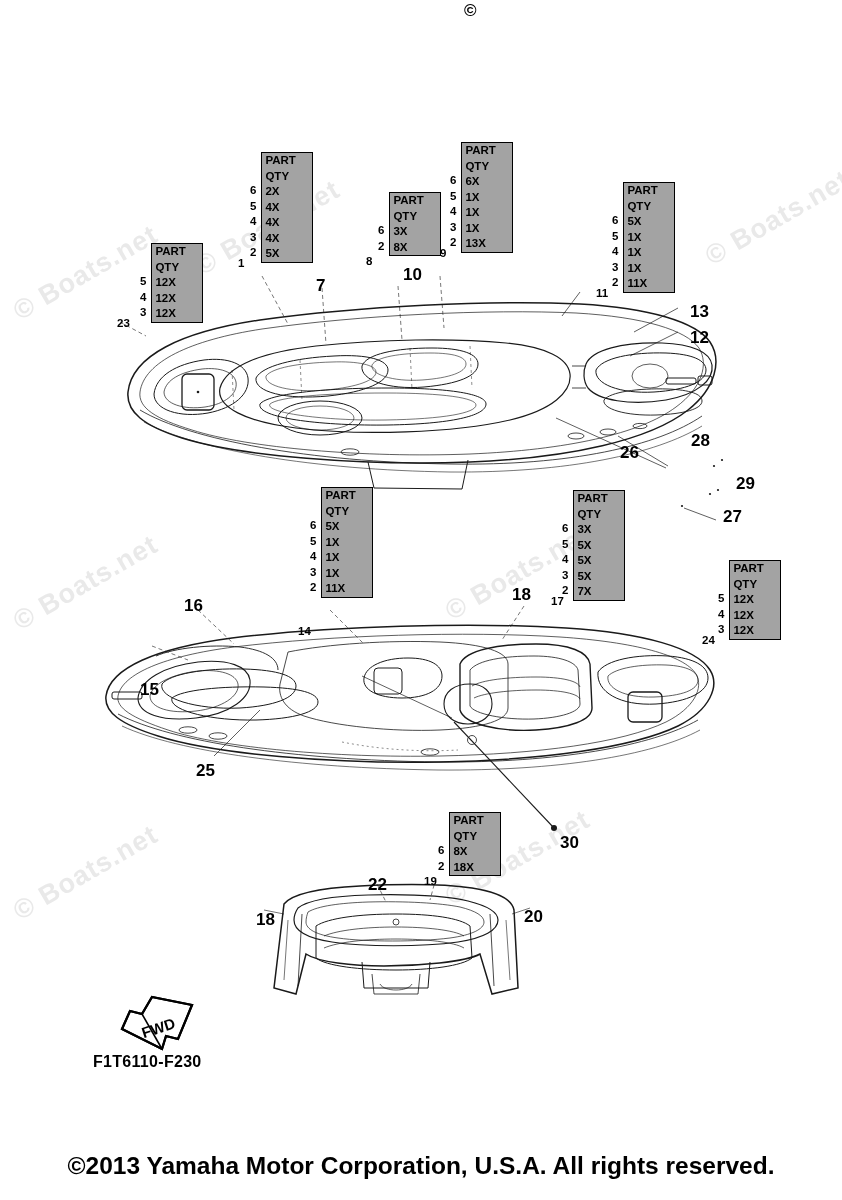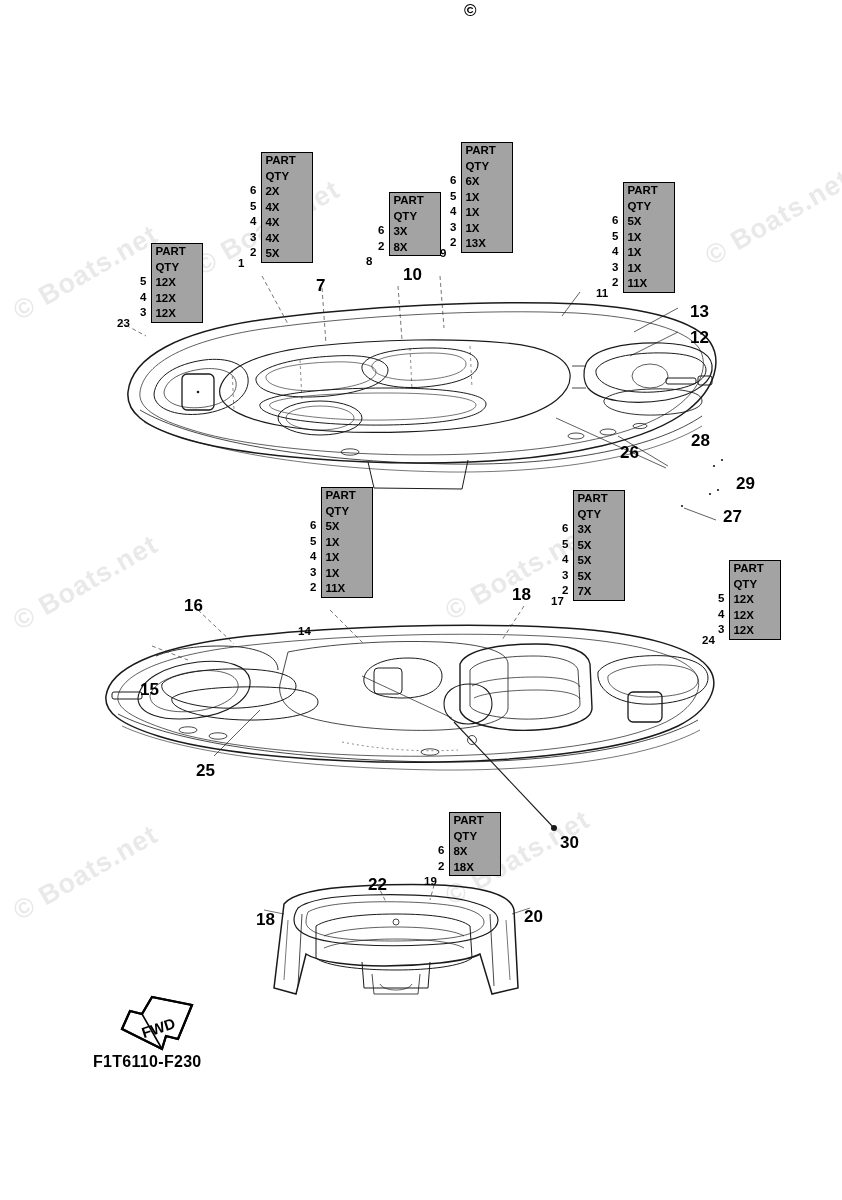--- a/index.html
+++ b/index.html
@@ -541,14 +541,15 @@
     <svg width="86" height="58" viewBox="0 0 86 58" fill="none" stroke="#000" stroke-width="2.2">
       <path d="M40 2 L80 10 L66 44 L54 41 L50 54 L10 34 L18 16 L30 19 Z" fill="#ffffff"></path>
       <path d="M40 2 L30 19 L18 16 L10 34 L50 54 L54 41 L66 44 L80 10 Z" fill="none"></path>
       <path d="M30 19 L50 54" stroke-width="1.6"></path>
       <text x="48" y="38" font-family="Liberation Sans, sans-serif" font-size="15" font-weight="bold" fill="#000" stroke="none" transform="rotate(-18 48 38)" text-anchor="middle">FWD</text>
     </svg>
   </div>
 
   <div class="part-code">F1T6110-F230</div>
 
+  <div class="footer">©2013 Yamaha Motor Corporation, U.S.A. All rights reserved.</div>
 
 </div>
 
 </body></html>

